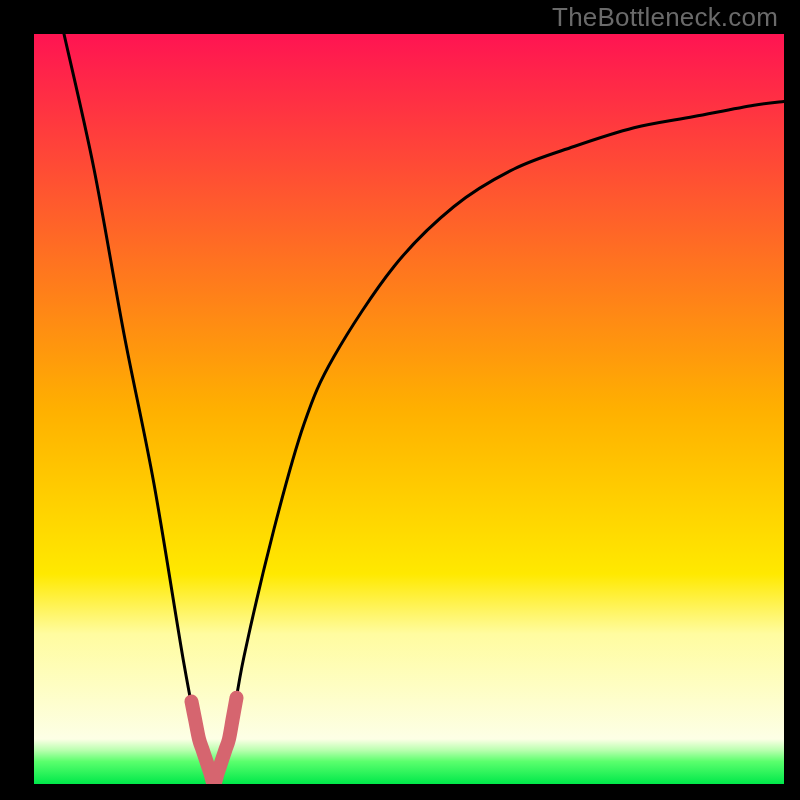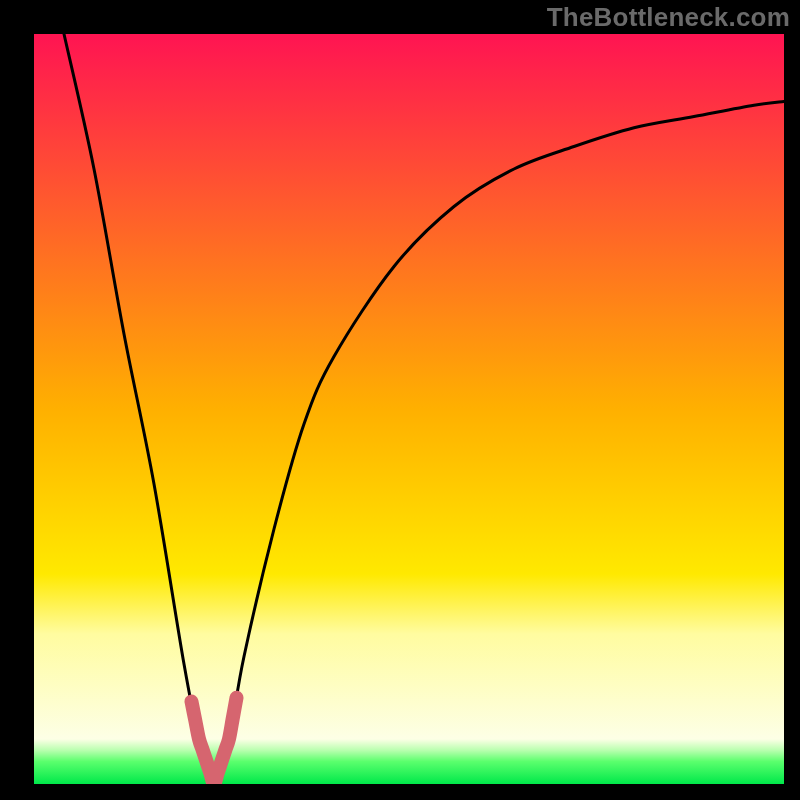--- a/index.html
+++ b/index.html
@@ -15,24 +15,24 @@
     position: absolute;
     left: 0;
     top: 0;
     width: 800px;
     height: 800px;
     background: #000;
   }
   .watermark {
     position: absolute;
     top: 2px;
-    right: 10px;
+    right: 22px;
     color: #6a6a6a;
     font-size: 26px;
-    font-weight: 700;
+    font-weight: 400;
     letter-spacing: 0.2px;
     user-select: none;
   }
   .plot {
     position: absolute;
     left: 34px;
     top: 34px;
     width: 750px;
     height: 750px;
     display: block;

